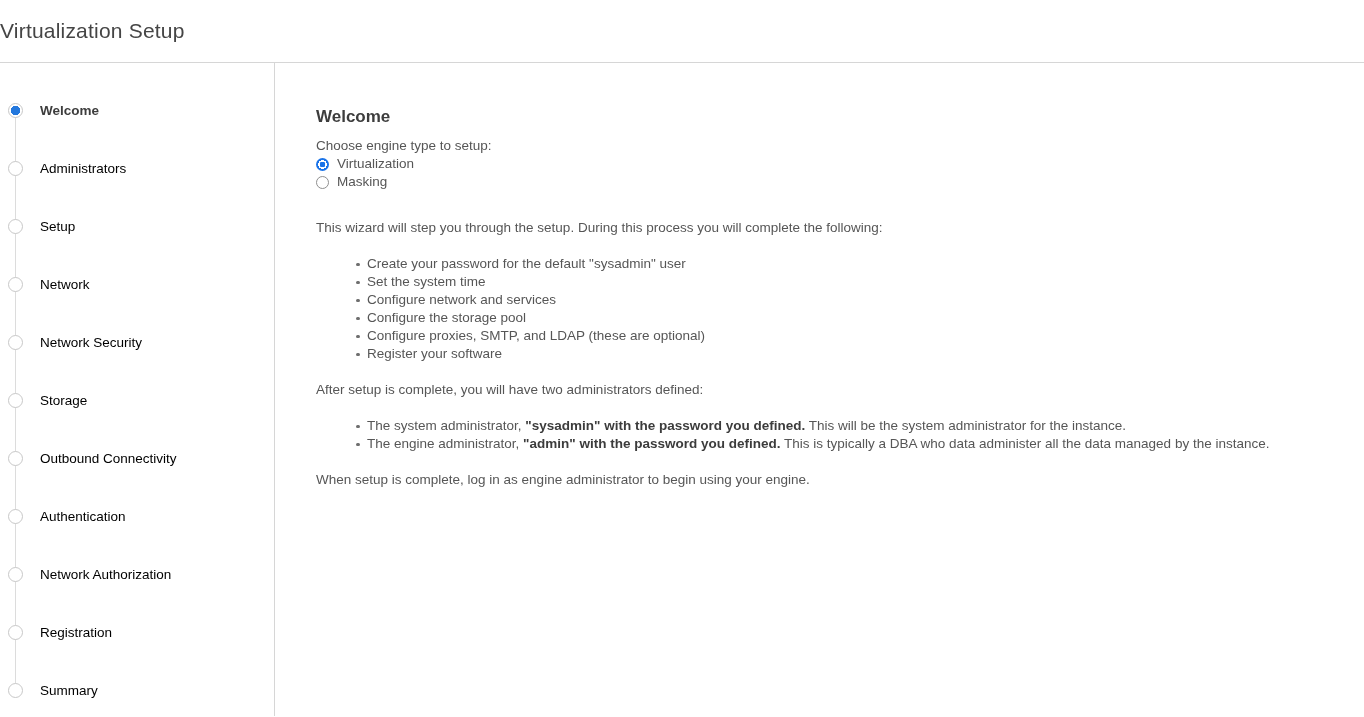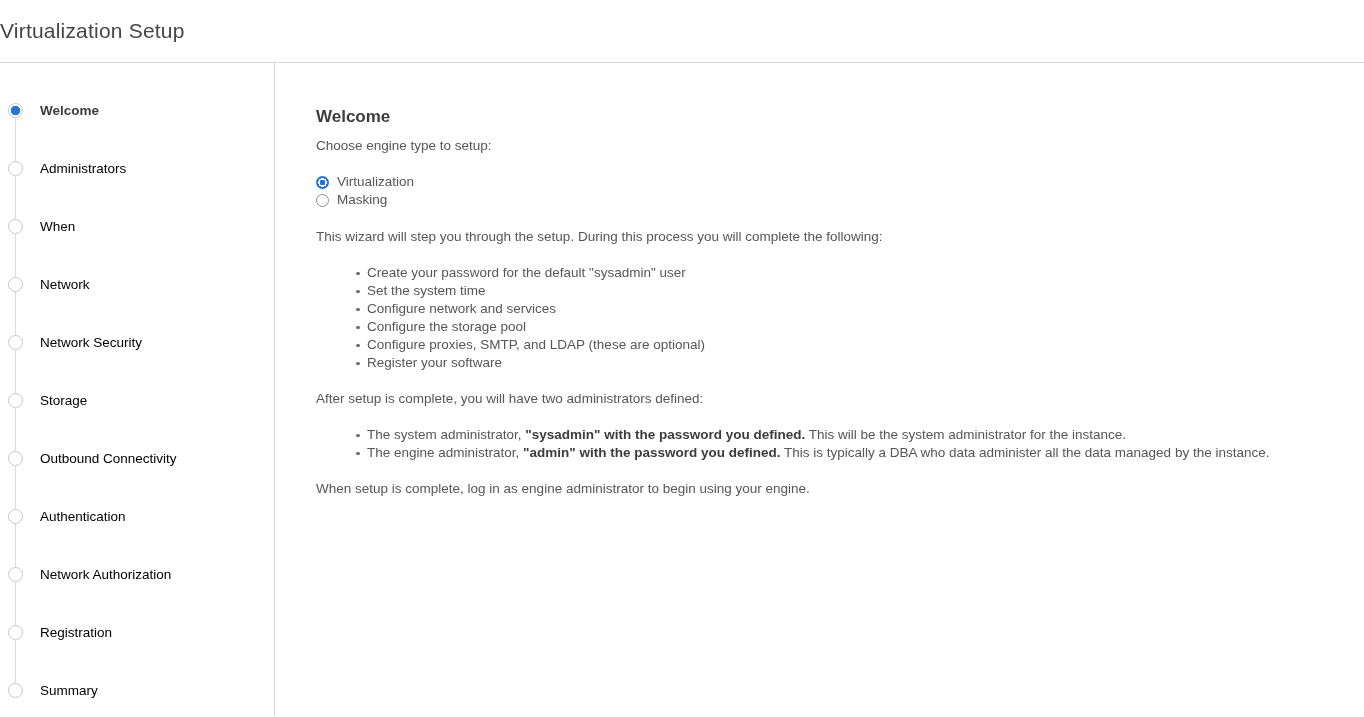--- a/index.html
+++ b/index.html
@@ -76,22 +76,22 @@
     font-size: 13.5px;
     line-height: 18px;
   }
   .main h2 {
     font-size: 17px;
     font-weight: bold;
     color: #3d3d3d;
     margin-bottom: 10px;
     line-height: 20px;
   }
-  .choose-label { margin-bottom: 18px; }
-  .radio-group { margin-bottom: 19px; }
+  .choose-label { }
+  .radio-group { margin-bottom: 28px; }
   .radio-row {
     display: flex;
     align-items: center;
     height: 18px;
     cursor: pointer;
   }
   .radio {
     width: 13px; height: 13px;
     border-radius: 50%;
     border: 1px solid #8f8f8f;
@@ -141,21 +141,21 @@
     <div class="step active">
       <span class="step-circle"></span>
       <span class="step-label">Welcome</span>
     </div>
     <div class="step">
       <span class="step-circle"></span>
       <span class="step-label">Administrators</span>
     </div>
     <div class="step">
       <span class="step-circle"></span>
-      <span class="step-label">When</span>
+      <span class="step-label">Setup</span>
     </div>
     <div class="step">
       <span class="step-circle"></span>
       <span class="step-label">Network</span>
     </div>
     <div class="step">
       <span class="step-circle"></span>
       <span class="step-label">Network Security</span>
     </div>
     <div class="step">

